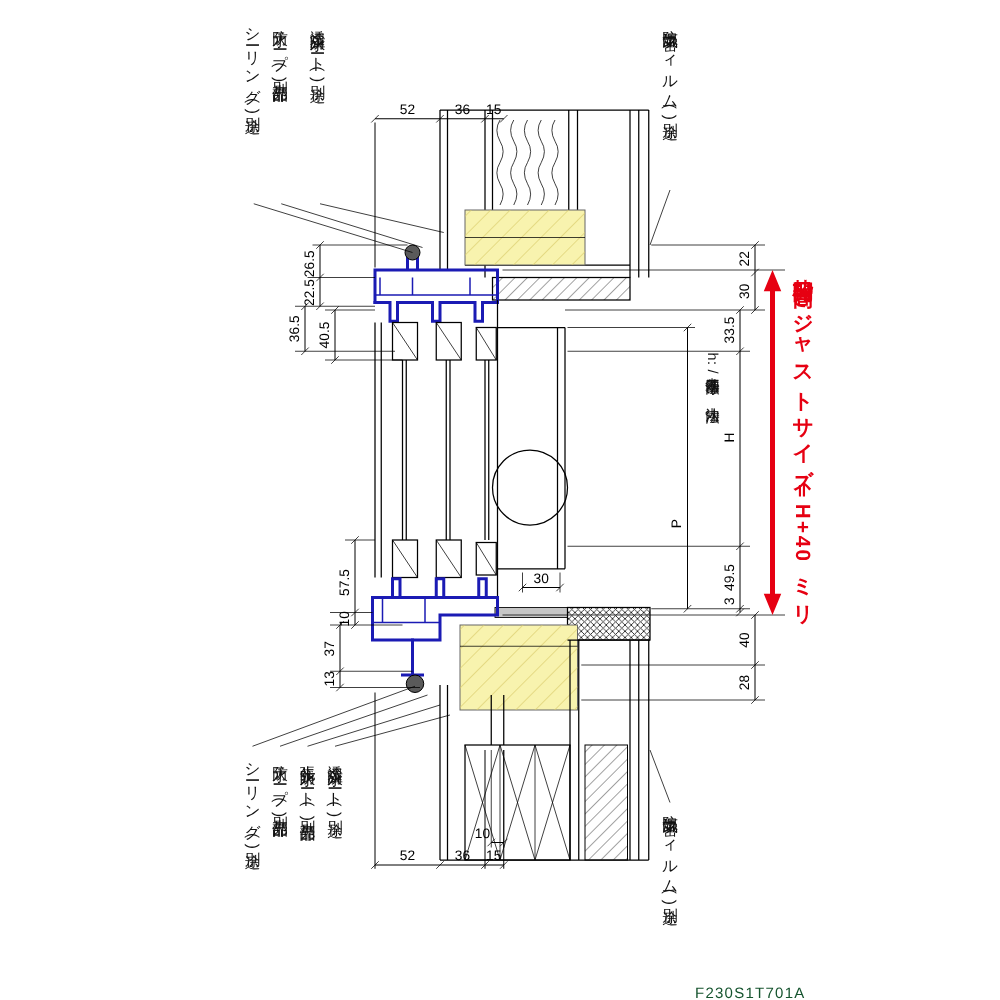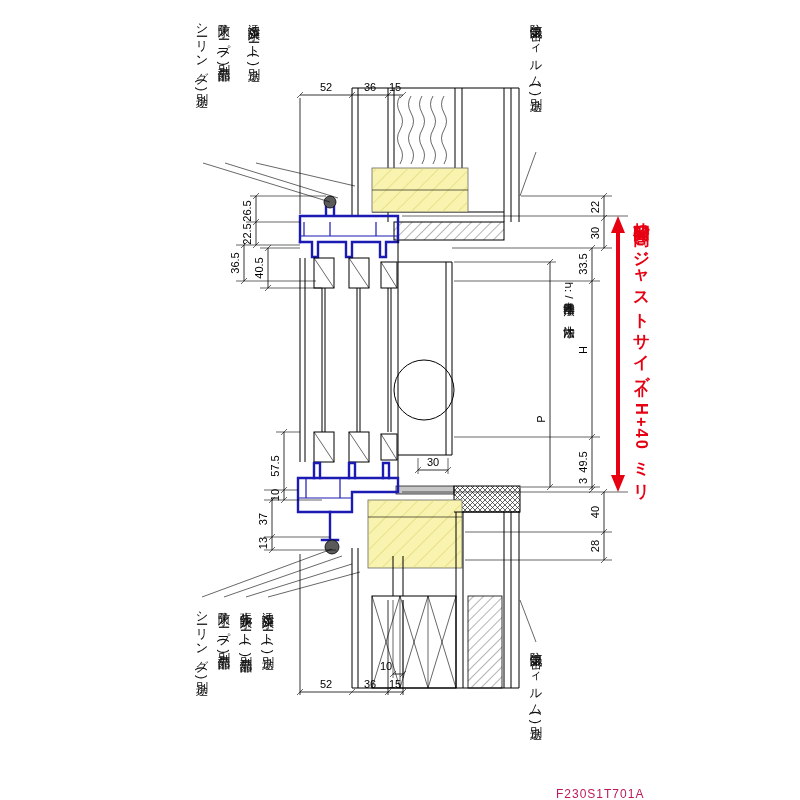--- a/index.html
+++ b/index.html
@@ -9,21 +9,21 @@
   .k{stroke:#000;stroke-width:1;fill:none}
   .t{stroke:#000;stroke-width:0.6;fill:none}
   .d{stroke:#000;stroke-width:0.8;fill:none}
   .b{stroke:#1b1bb4;stroke-width:2.4;fill:none;stroke-linecap:square}
   .b2{stroke:#1b1bb4;stroke-width:1.2;fill:none}
   .dt{font-size:11px;fill:#000;text-anchor:middle;font-family:"Liberation Sans",sans-serif}
   .vlabel{position:absolute;writing-mode:vertical-rl;text-orientation:mixed;
           font-size:12.5px;letter-spacing:1.5px;color:#111;white-space:nowrap}
   .rednote{color:#e60012;font-size:16.5px;font-weight:600;letter-spacing:2px}
   .note{font-size:11.5px;letter-spacing:.5px}
-  .code{position:absolute;font-size:12px;color:#be185d;letter-spacing:1px}
+  .code{position:absolute;font-size:12px;color:#14532d;letter-spacing:1px}
 </style>
 </head>
 <body>
 
 <div id="stage">
 
 <svg width="800" height="800" viewBox="0 0 800 800">
   <defs>
     <pattern id="h45" patternUnits="userSpaceOnUse" width="7" height="7" patternTransform="rotate(45)">
       <line x1="0" y1="0" x2="0" y2="7" stroke="#444" stroke-width="0.8"></line>

